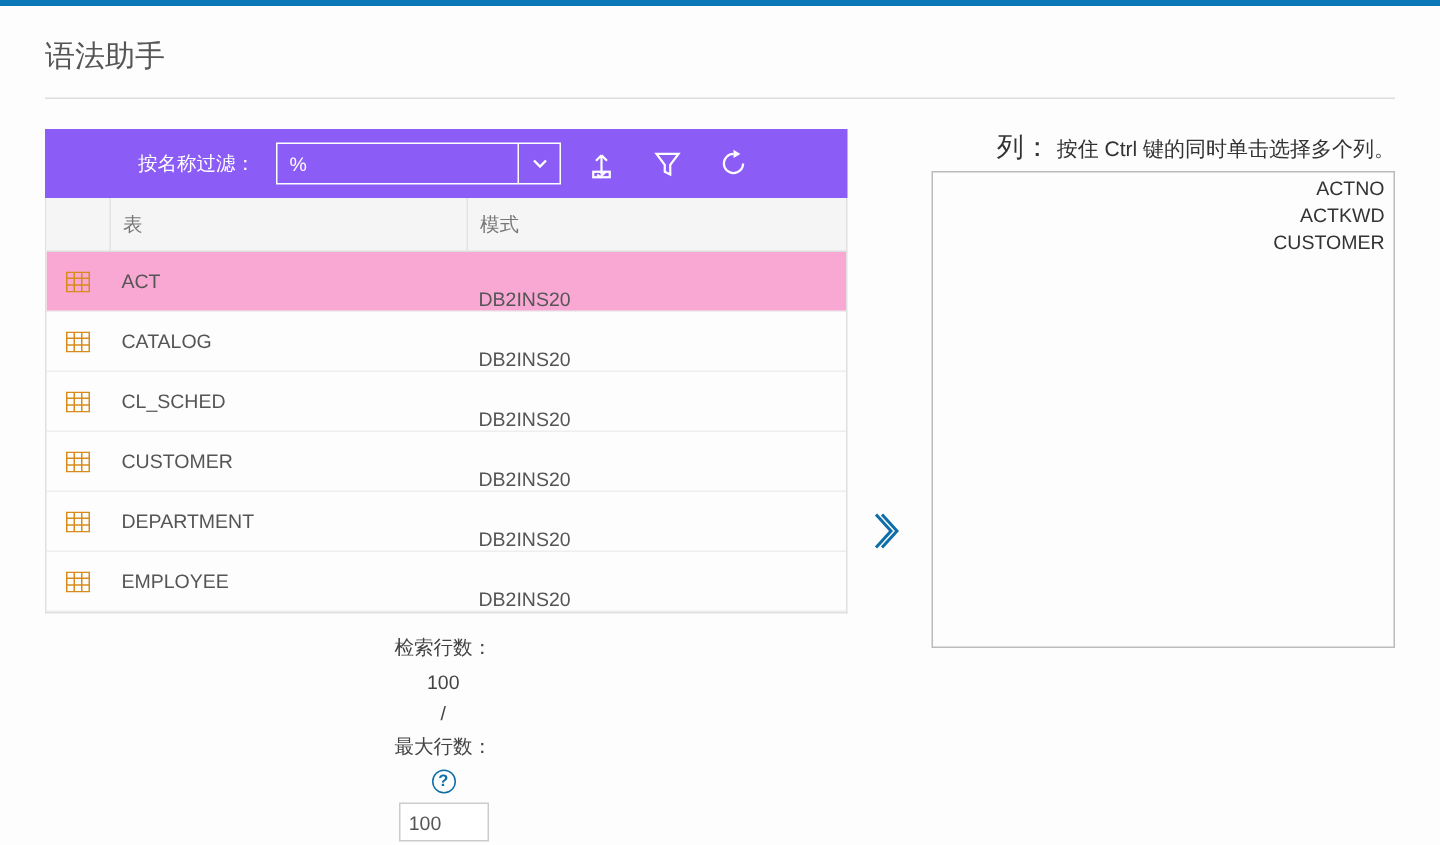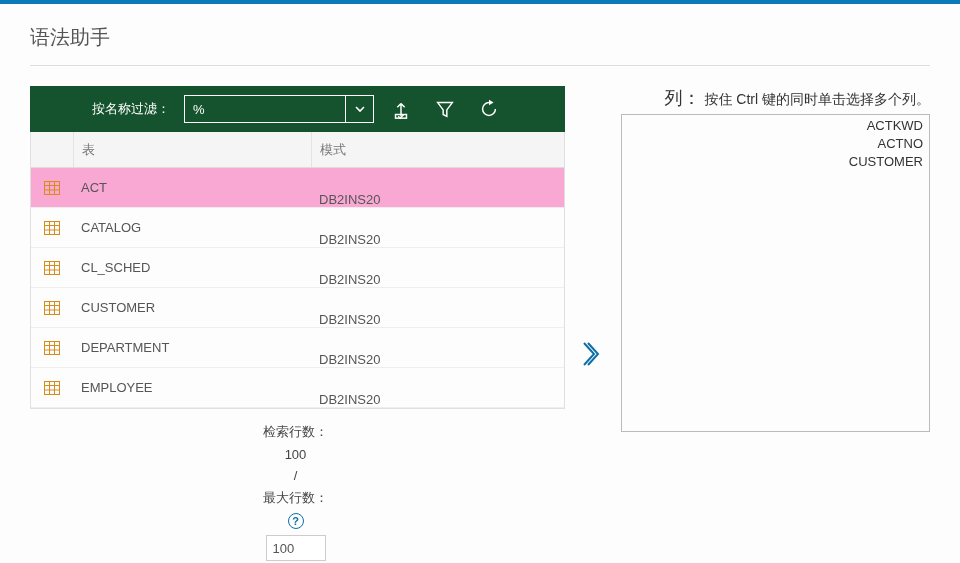--- a/index.html
+++ b/index.html
@@ -5,21 +5,21 @@
   * { box-sizing: border-box; margin: 0; padding: 0; }
   html, body { width: 960px; height: 563px; font-family: Arial, "Microsoft YaHei", sans-serif; font-size: 13px; color: #333; background: #fdfdfd; }
   .topbar { height: 4px; background: #0b79b8; }
   .dialog { padding: 20px 30px 16px 30px; }
   .title { font-size: 20px; color: #555; font-weight: 400; margin-bottom: 14px; }
   .title-hr { border: none; border-top: 1px solid #ddd; margin-bottom: 20px; }
 
   .content-row { display: flex; align-items: flex-start; gap: 10px; }
 
   .left-panel { width: 535px; }
-  .toolbar { background: #14532d; height: 46px; display: flex; align-items: center; padding: 0 12px; gap: 10px; }
+  .toolbar { background: #8b5cf6; height: 46px; display: flex; align-items: center; padding: 0 12px; gap: 10px; }
   .filter-label { color: #fff; font-size: 13px; margin-left: 50px; margin-right: 4px; }
   .filter-input-wrap { display: flex; align-items: center; border: 1px solid #fff; height: 28px; }
   .filter-input { background: transparent; border: none; color: #fff; padding: 0 8px; width: 160px; height: 100%; outline: none; font-size: 13px; }
   .filter-dd-btn { width: 28px; height: 100%; display: flex; align-items: center; justify-content: center; border-left: 1px solid #fff; cursor: pointer; }
   .tb-iconbtn { width: 34px; height: 34px; display: flex; align-items: center; justify-content: center; cursor: pointer; }
   .tb-iconbtn svg { stroke: #fff; fill: none; stroke-width: 1.6; }
 
   .table { border: 1px solid #e0e0e0; border-top: none; }
   .thead { display: flex; background: #f5f5f5; border-bottom: 1px solid #ddd; height: 36px; align-items: center; }
   .th-icon { width: 42px; }
@@ -204,22 +204,22 @@
           <path d="M5 3 L15 14 L5 25"></path>
           <path d="M1 3 L11 14 L1 25"></path>
         </svg>
     </div>
 
     <div class="right-panel">
       <div class="right-label">
         <span class="big">列：</span><span> 按住 Ctrl 键的同时单击选择多个列。</span>
       </div>
       <div class="col-listbox" id="colbox">
+          <div class="col-item">ACTNO</div>
           <div class="col-item">ACTKWD</div>
-          <div class="col-item">ACTNO</div>
           <div class="col-item">CUSTOMER</div>
         </div>
     </div>
 
   </div>
 
   <div class="dialog-buttons">
     <div class="btnd disabled">确定</div>
     <div class="btnd cancel">取消</div>
   </div>

